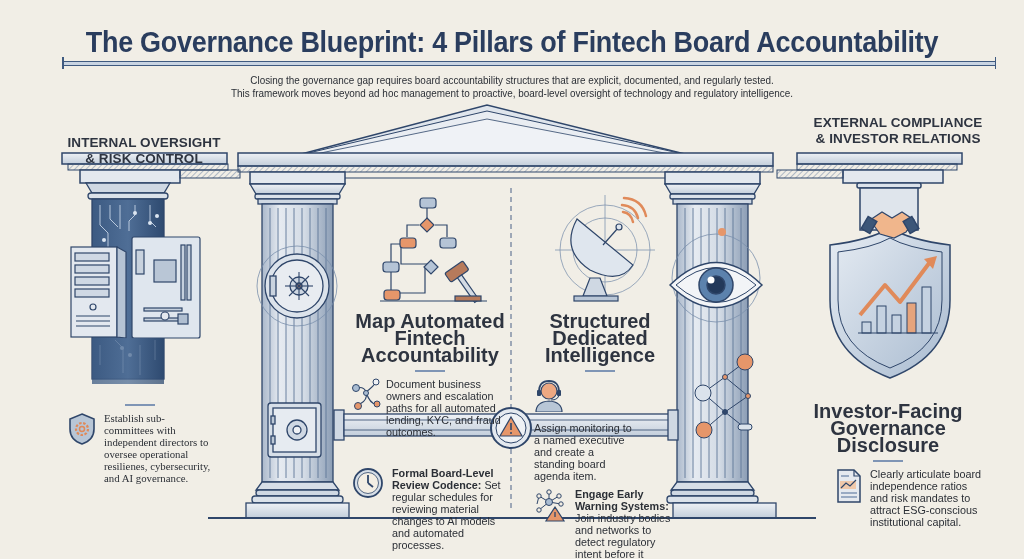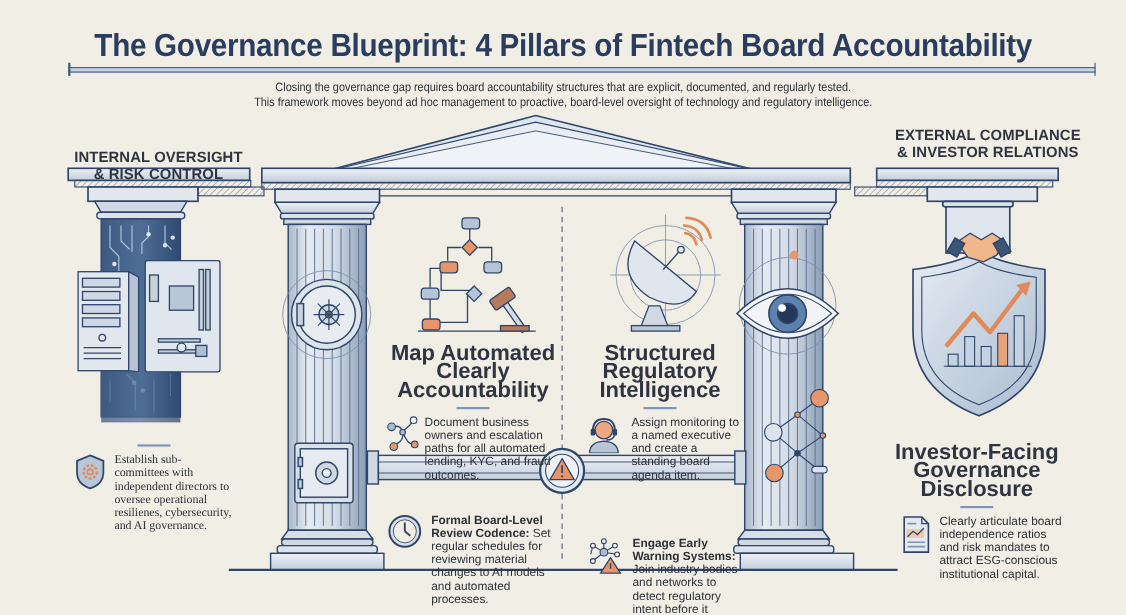--- a/index.html
+++ b/index.html
@@ -388,21 +388,21 @@
       <circle cx="14" cy="17" r="6" fill="none" stroke="#e08a5a" stroke-width="2.2" stroke-dasharray="2.5,1.6"></circle>
       <circle cx="14" cy="17" r="2.5" fill="none" stroke="#e08a5a" stroke-width="1.5"></circle>
     </svg>
     <div class="card-text" style="width:110px;">Establish sub-committees with independent directors to oversee operational resilienes, cybersecurity, and AI governance.</div>
   </div>
 </div>
 
 <div class="abs" style="left:350px; top:313px; width:160px;">
   <div class="card-title">
     <div>Map Automated</div>
-    <div>Clearly Accountability</div>
+    <div>Fintech Accountability</div>
   </div>
   <div class="card-rule" style="margin:6px auto 6px;"></div>
   <div style="display:flex; gap:4px;">
     <svg style="position:static; flex:none;" width="32" height="34" viewBox="0 0 32 34">
       <path d="M6,10 Q14,8 16,14 Q18,22 10,26" fill="none" stroke="#2f466a" stroke-width="1.2"></path>
       <path d="M16,14 Q24,8 26,4" fill="none" stroke="#2f466a" stroke-width="1.2"></path>
       <path d="M16,14 Q20,26 26,26" fill="none" stroke="#2f466a" stroke-width="1.2"></path>
       <circle cx="6" cy="10" r="3.5" fill="#a9bcd2" stroke="#2f466a"></circle>
       <circle cx="26" cy="4" r="3" fill="#eef1f5" stroke="#2f466a"></circle>
       <circle cx="16" cy="15" r="2.5" fill="#a9bcd2" stroke="#2f466a"></circle>
@@ -418,24 +418,24 @@
     <circle cx="16" cy="16" r="10.5" fill="#f3eee4" stroke="#2f466a" stroke-width="0.8"></circle>
     <line x1="16" y1="16" x2="16" y2="8" stroke="#2f466a" stroke-width="1.8"></line>
     <line x1="16" y1="16" x2="21" y2="20" stroke="#2f466a" stroke-width="1.8"></line>
   </svg>
   <div class="card-text" style="width:118px;"><b>Formal Board-Level Review Codence:</b><span> Set regular schedules for reviewing material changes to AI models and automated processes.</span></div>
 </div>
 
 <div class="abs" style="left:520px; top:313px; width:160px;">
   <div class="card-title">
     <div>Structured</div>
-    <div>Regulatory Intelligence</div>
+    <div>Dedicated Intelligence</div>
   </div>
   <div class="card-rule" style="margin:6px auto 6px;"></div>
-  <div style="display:flex; gap:10px; padding-left:14px;">
+  <div style="display:flex; gap:10px; padding-left:14px;flex-direction:column;">
     <svg style="position:static; flex:none;" width="30" height="34" viewBox="0 0 30 34">
       <path d="M2,34 Q2,24 15,23 Q28,24 28,34 Z" fill="#b8c6d6" stroke="#2f466a" stroke-width="1.2"></path>
       <circle cx="15" cy="13" r="8" fill="#eda882" stroke="#2f466a" stroke-width="1.2"></circle>
       <path d="M5,14 Q5,3 15,3 Q25,3 25,14" fill="none" stroke="#2f466a" stroke-width="1.8"></path>
       <rect x="3" y="12" width="4" height="6" rx="1" fill="#2f466a"></rect>
       <rect x="23" y="12" width="4" height="6" rx="1" fill="#2f466a"></rect>
       <path d="M25,17 Q24,22 17,22" fill="none" stroke="#2f466a" stroke-width="1.2"></path>
     </svg>
     <div class="card-text" style="width:100px;">Assign monitoring to a named executive and create a standing board agenda item.</div>
   </div>
@@ -461,21 +461,21 @@
   </svg>
   <div class="card-text" style="width:100px;"><b>Engage Early Warning Systems:</b><span> Join industry bodies and networks to detect regulatory intent before it becomes law.</span></div>
 </div>
 
 <div class="abs" style="left:788px; top:403px; width:200px;">
   <div class="card-title">
     <div>Investor-Facing</div>
     <div>Governance Disclosure</div>
   </div>
   <div class="card-rule" style="margin:6px auto 6px;"></div>
-  <div style="display:flex; gap:8px; padding-left:32px;">
+  <div style="display:flex; gap:8px; padding-left:32px;justify-content:flex-end;">
     <svg style="position:static; flex:none;" width="26" height="36" viewBox="0 0 26 36">
       <path d="M2,2 H18 L24,8 V34 H2 Z" fill="#e5e9ef" stroke="#2f466a" stroke-width="1.5"></path>
       <path d="M18,2 V8 H24" fill="none" stroke="#2f466a" stroke-width="1.2"></path>
       <rect x="4" y="13" width="16" height="8" fill="#f0c8aa" stroke="none"></rect>
       <polyline points="5,20 10,15 14,18 20,12" fill="none" stroke="#2f466a" stroke-width="1.2"></polyline>
       <line x1="5" y1="8" x2="13" y2="8" stroke="#7f95b5" stroke-width="1.5"></line>
       <line x1="5" y1="25" x2="21" y2="25" stroke="#7f95b5" stroke-width="1.5"></line>
       <line x1="5" y1="29" x2="21" y2="29" stroke="#7f95b5" stroke-width="1.5"></line>
     </svg>
     <div class="card-text" style="width:118px;">Clearly articulate board independence ratios and risk mandates to attract ESG-conscious institutional capital.</div>

